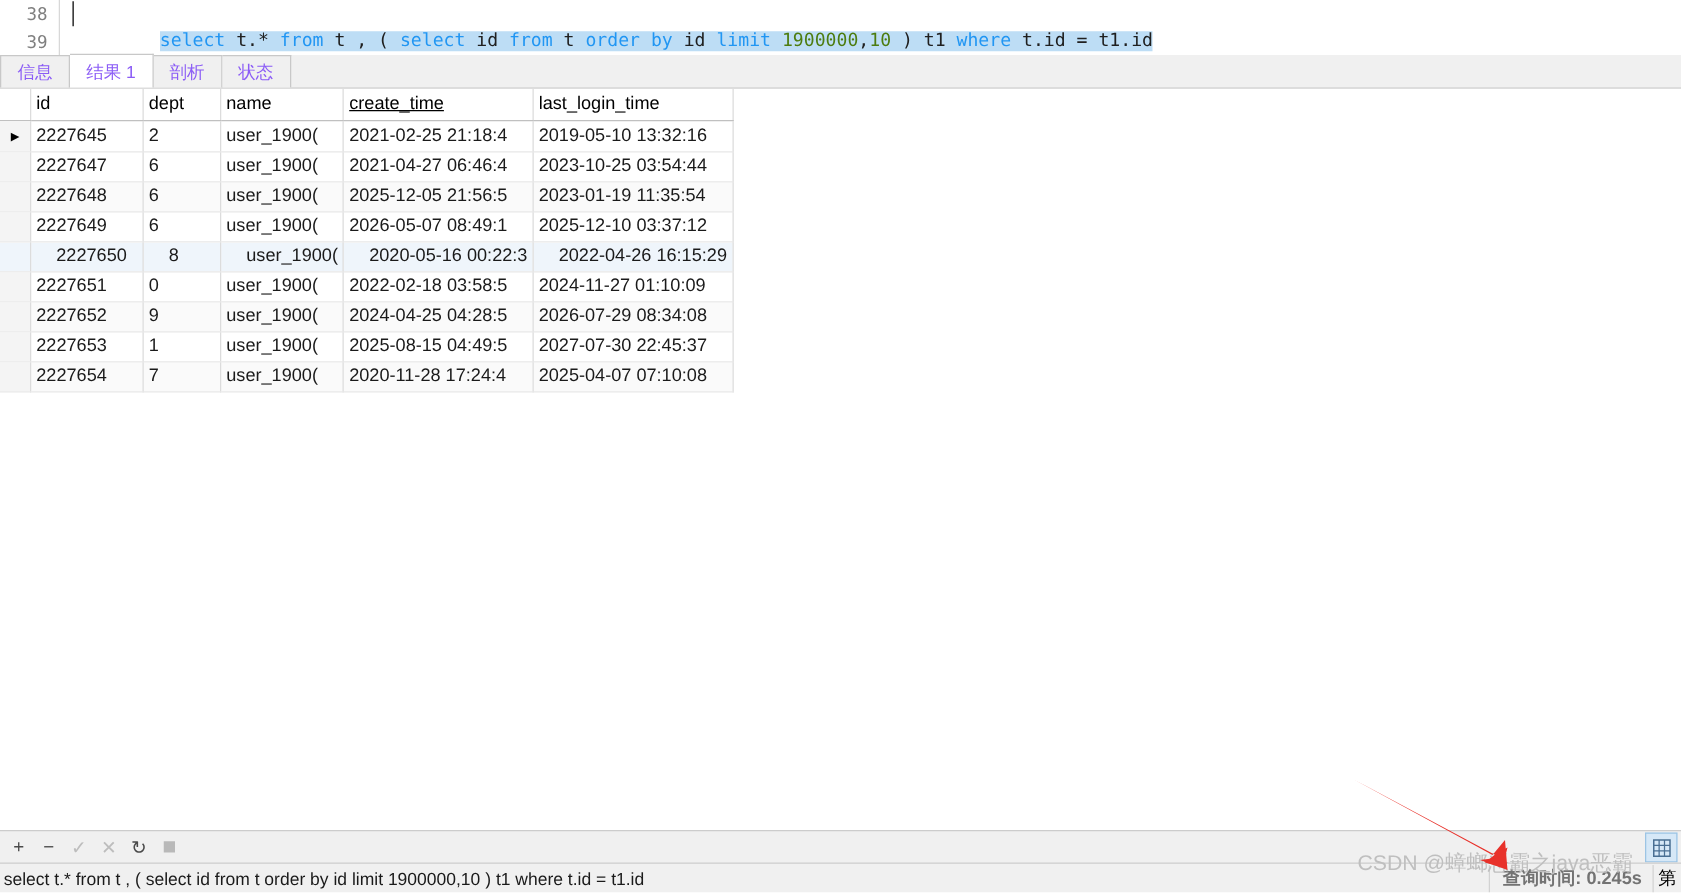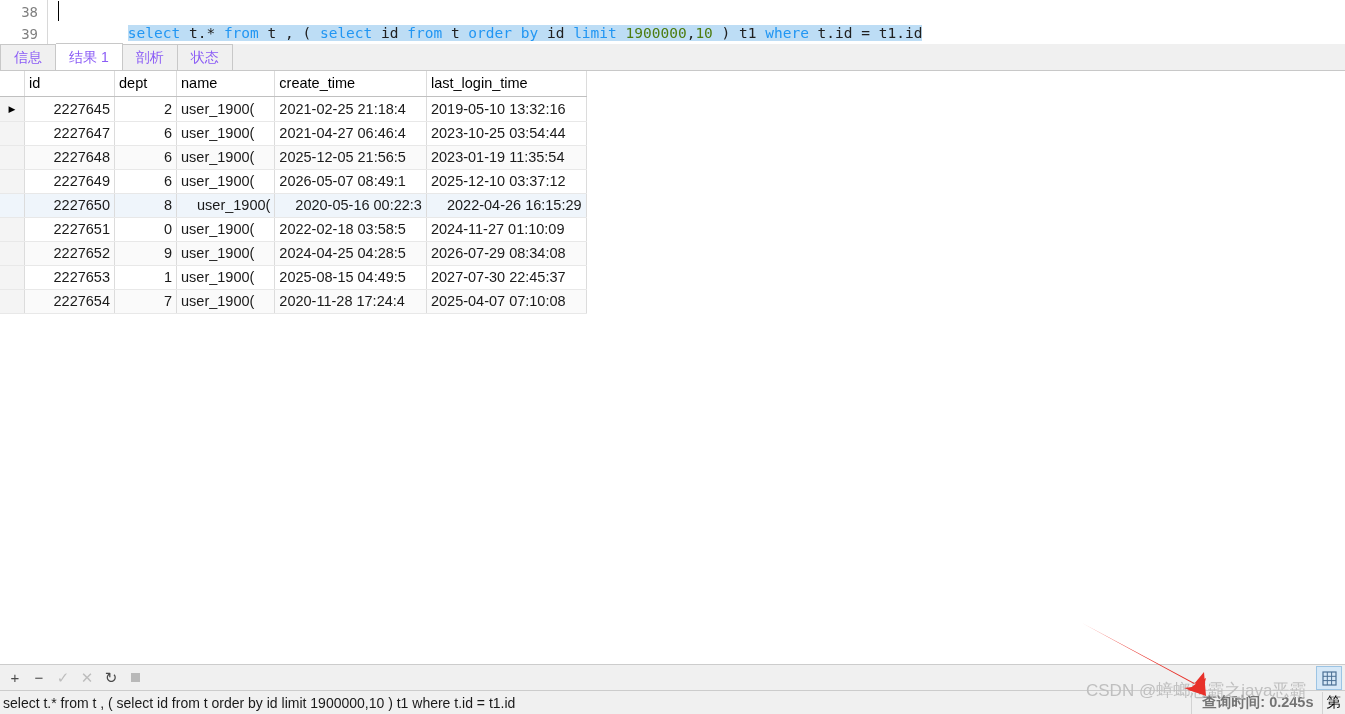--- a/index.html
+++ b/index.html
@@ -123,25 +123,25 @@
     text-align: center;
     position: relative;
   }
   thead th.c-marker { background: #dce9f5; border-bottom: 1px solid #c0c0c0; }
   .rowptr {
     color: #000; font-size: 9px; line-height: 24px;
   }
   th.c-id   { width: 90px; }
   th.c-dept { width: 62px; }
   th.c-name { width: 77px; }
-  th.c-ct   { width: 151px; }
+  th.c-ct   { width: 151px; text-decoration: underline; }
   th.c-llt  { width: 150px; }
   thead th.c-id { background: #ddeaf6; }
 
-  td.num { text-align: right; }
+  td.num { text-align: left; }
   td.txt { text-align: left; }
 
   tr.alt td { background: #fafafa; }
   tr.hl td  { background: #eff5fb; padding-left: 20px; }
   tr.hl td.c-marker { background: #eff5fb; }
   tr.alt td.c-marker { background: #f4f4f4; }
 
   
   .btoolbar {
     position: absolute; left: 0; top: 664px; width: 1345px; height: 26px;

